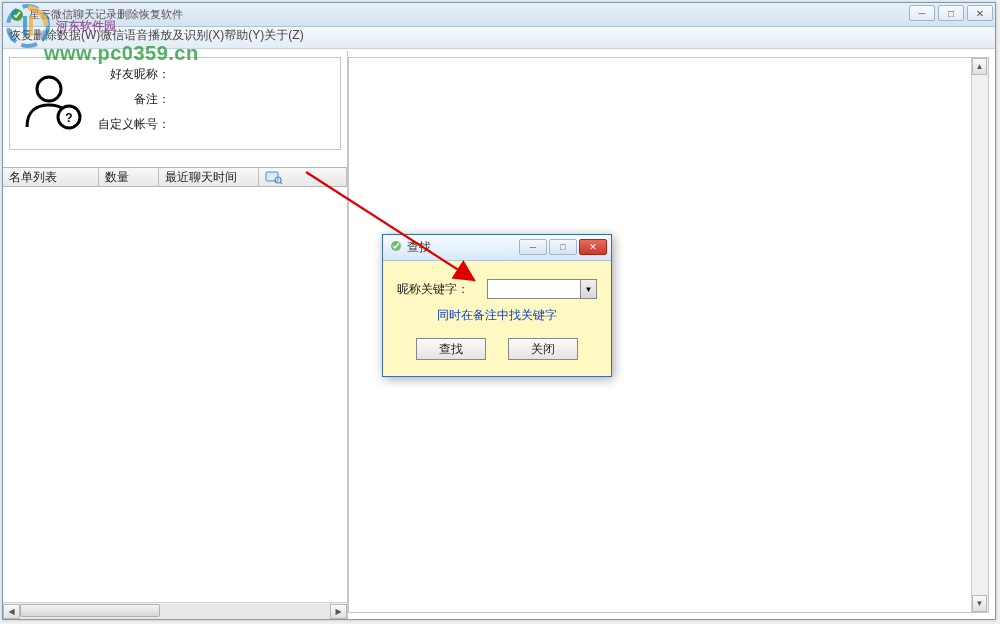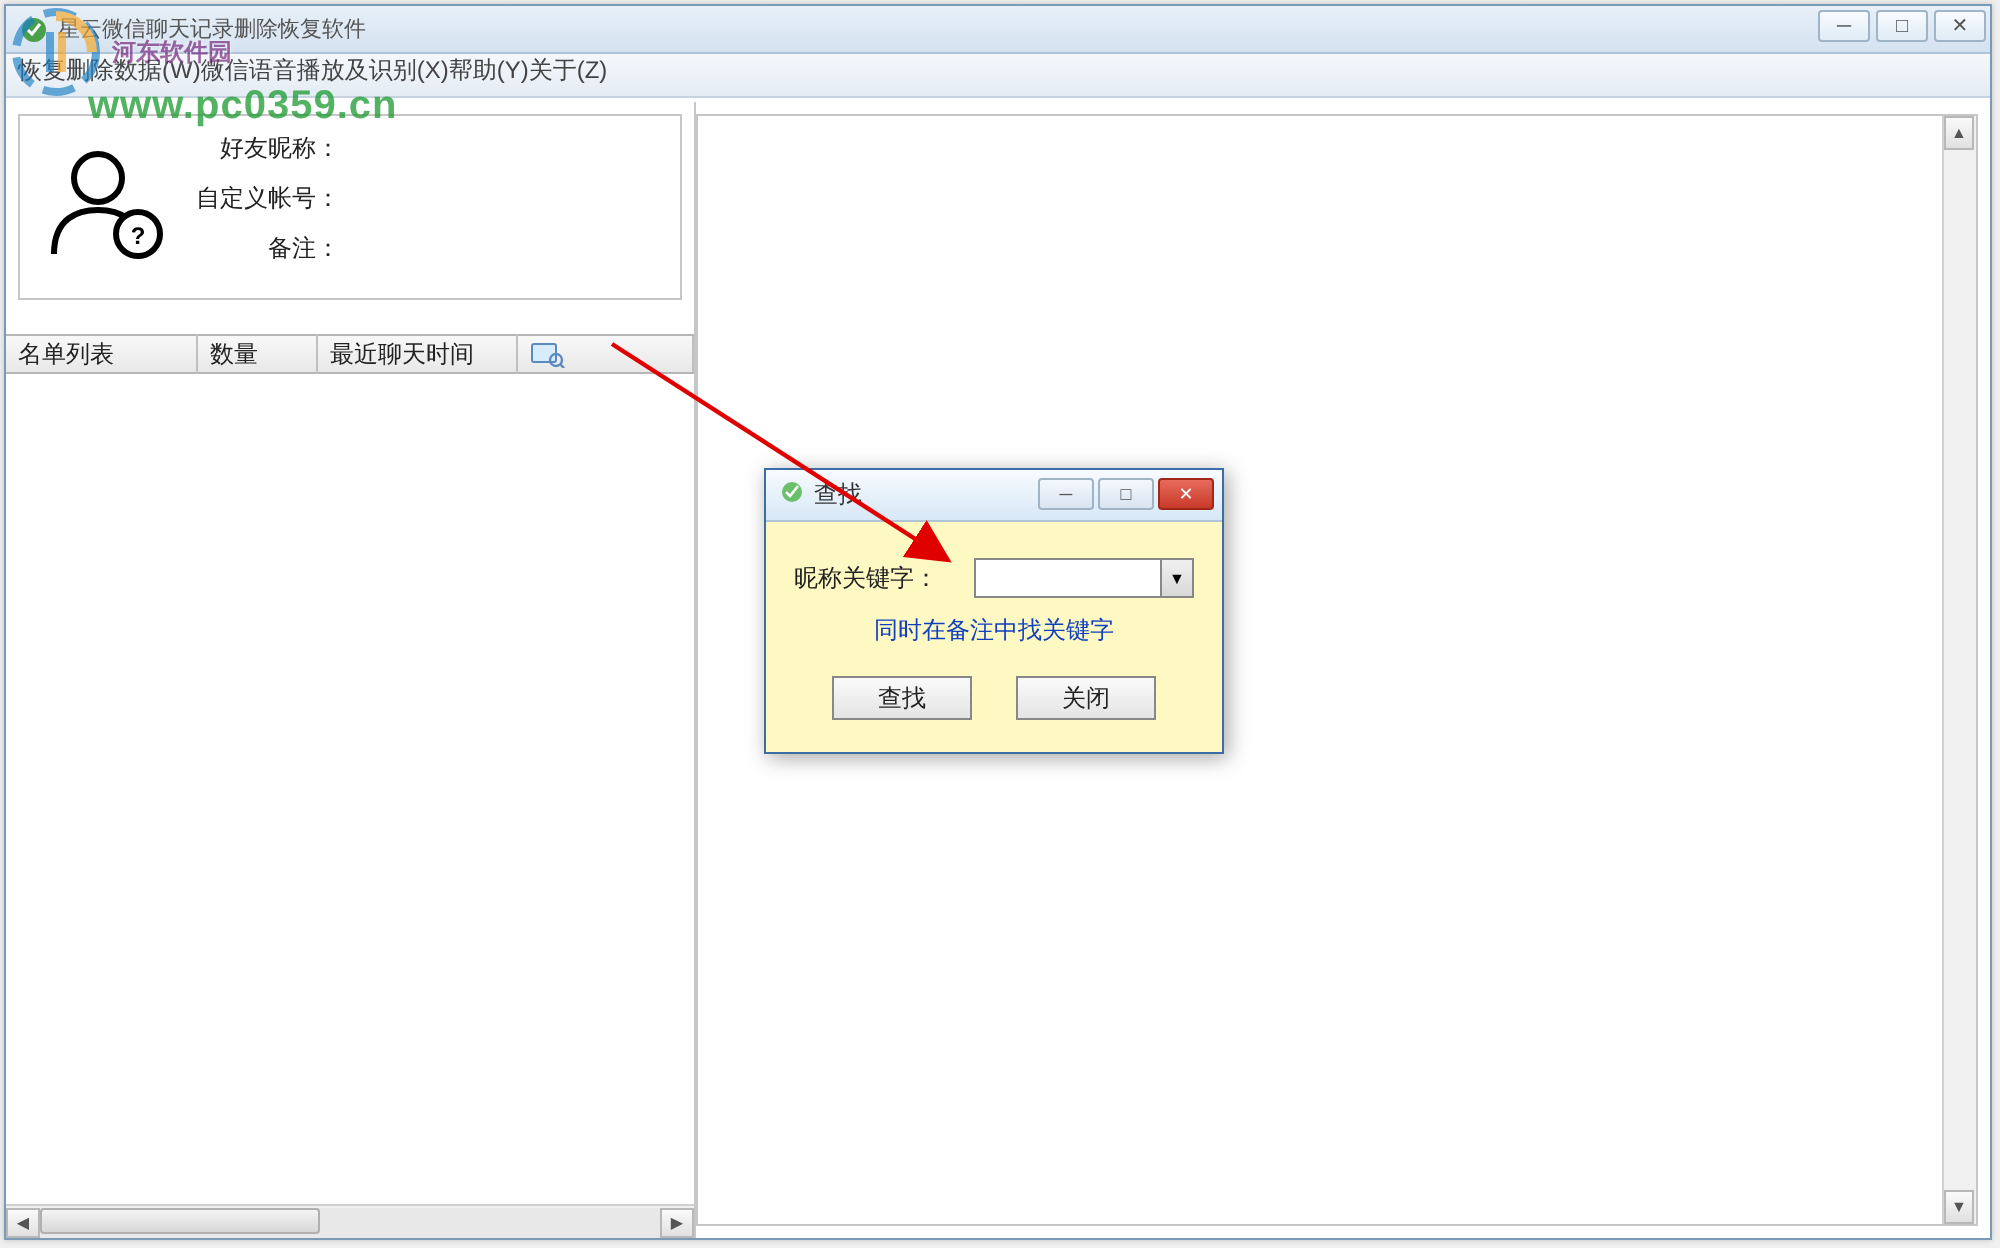--- a/index.html
+++ b/index.html
@@ -126,25 +126,25 @@
             <circle cx="48" cy="48" r="11" fill="#fff" stroke="#000" stroke-width="3"></circle>
             <text x="48" y="53" text-anchor="middle" font-size="14" font-weight="bold" fill="#000">?</text>
           </svg>
         </div>
         <div class="info-fields">
           <div class="info-row">
               <span class="info-label">好友昵称：</span>
               <span class="info-val"></span>
             </div>
           <div class="info-row">
-              <span class="info-label">自定义帐号：</span>
+              <span class="info-label">备注：</span>
               <span class="info-val"></span>
             </div>
           <div class="info-row">
-              <span class="info-label">备注：</span>
+              <span class="info-label">自定义帐号：</span>
               <span class="info-val"></span>
             </div>
         </div>
       </div>
 
       <div class="list-header">
         <div class="col col-name">名单列表</div>
         <div class="col col-qty">数量</div>
         <div class="col col-time">最近聊天时间</div>
         <div class="col col-search">

